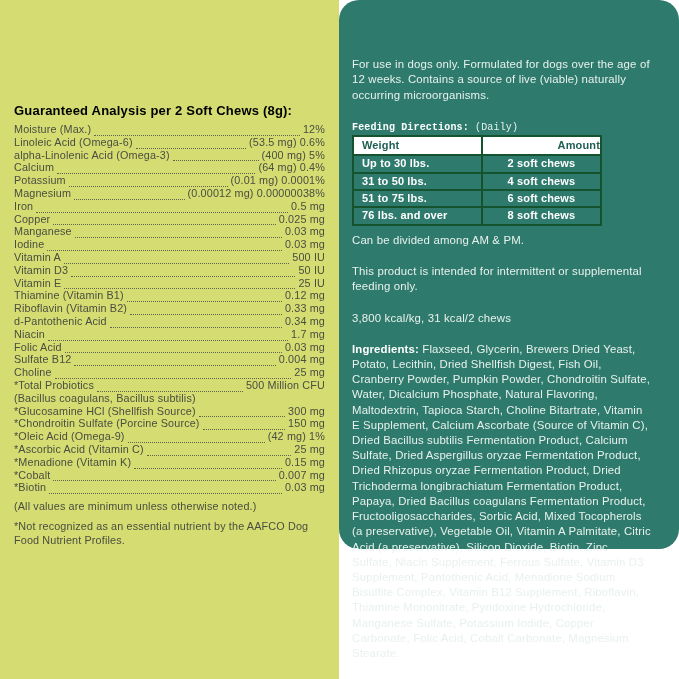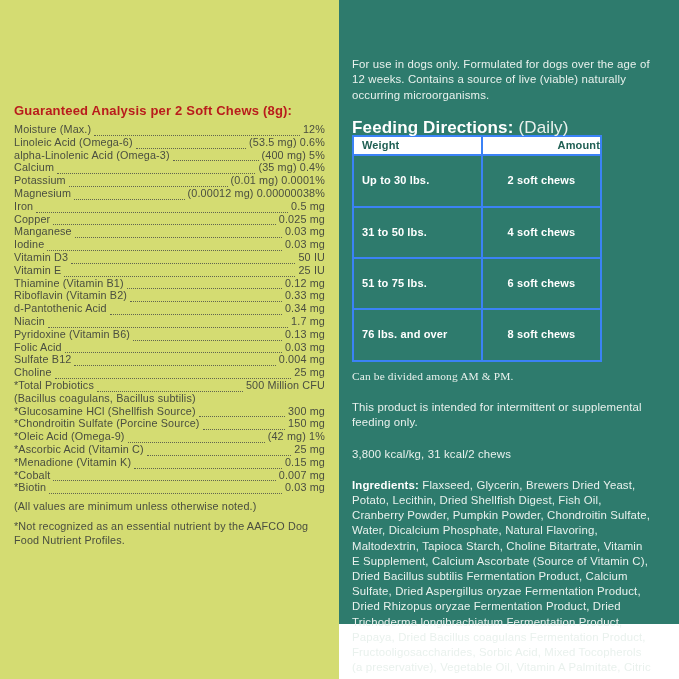--- a/index.html
+++ b/index.html
@@ -13,72 +13,72 @@
   
   .left-panel {
     width:339px; height:679px; box-sizing:border-box;
     background:#d4dc72;
     padding:103px 14px 0 14px;
     color:#4a4e40;
   }
   .ga-heading {
     margin:0 0 5px 0;
     font-size:13px; font-weight:bold; letter-spacing:0.2px;
-    color:#b91c1c;
+    color:#000000;
   }
   .ga-rows { }
   .ga-row {
     display:flex; align-items:baseline;
     font-size:10.8px; line-height:12.8px; letter-spacing:0.15px;
     white-space:nowrap;
   }
   .ga-dots {
     flex:1; min-width:6px; margin:0 3px;
     border-bottom:1.6px dotted #61654f;
     align-self:flex-end; height:3.5px;
   }
   .ga-note {
     margin:6px 0 0 0;
     font-size:10.8px; line-height:13.8px; letter-spacing:0.15px;
   }
   .ga-note + .ga-note { }
 
   
   .right-panel {
-    flex:1; height:624px; box-sizing:border-box;
+    flex:1; height:549px; box-sizing:border-box;
     background:#2e7b6d;
     padding:57px 28px 0 13px;
     color:#e9f1ed;
-    font-size:11.4px; line-height:15.3px; letter-spacing:0.15px;
+    font-size:11.4px; line-height:15.3px; letter-spacing:0.15px;border-radius:20px;
   }
   .right-panel p { margin:0; }
   .rp-intro { margin-bottom:17px !important; }
-  .fd-heading { margin:0 0 5px 0; font-size:17px; }
+  .fd-heading { margin:0 0 5px 0; font-size:10px;font-family:Liberation Mono, monospace; }
   .fd-heading b, .right-panel b { color:#ffffff; }
 
   .fd-table {
     width:250px; border-collapse:separate; border-spacing:2.5px;
-    background:#3b82f6; margin:0 0 2px 0;
+    background:#14532d; margin:0 0 2px 0;
   }
   .fd-table th {
     background:#ffffff; color:#1f5f53;
     font-size:11px; font-weight:bold;
     height:13px; padding:1px 0 1px 0;
   }
   .fd-table th:first-child { text-align:left; padding-left:8px; }
   .fd-table th:last-child  { text-align:right; }
   .fd-table td {
     background:#2e7b6d; color:#ffffff;
     font-size:11px; font-weight:bold;
-    height:14px; padding:17px 0;
+    height:14px; padding:0 0;
   }
   .fd-table td:first-child { text-align:left; padding-left:8px; width:52%; }
   .fd-table td:last-child  { text-align:center; width:48%; }
 
-  .fd-note { margin:7px 0 16px 0 !important;font-family:Liberation Serif, serif; }
+  .fd-note { margin:7px 0 16px 0 !important; }
   .rp-intermittent { margin-bottom:16px !important; }
   .cal-heading { font-weight:bold; color:#ffffff; }
   .cal-value { margin-bottom:16px !important; }
   .rp-ingredients { margin-bottom:15px !important; line-height:15.2px; }
 </style>
 </head>
 <body>
 
 <div class="label">
 
@@ -96,21 +96,21 @@
           <span>(53.5 mg) 0.6%</span>
         </div>
         <div class="ga-row">
           <span>alpha-Linolenic Acid (Omega-3)</span>
           <span class="ga-dots"></span>
           <span>(400 mg) 5%</span>
         </div>
         <div class="ga-row">
           <span>Calcium</span>
           <span class="ga-dots"></span>
-          <span>(35 mg) 0.4%</span>
+          <span>(64 mg) 0.4%</span>
         </div>
         <div class="ga-row">
           <span>Potassium</span>
           <span class="ga-dots"></span>
           <span>(0.01 mg) 0.0001%</span>
         </div>
         <div class="ga-row">
           <span>Magnesium</span>
           <span class="ga-dots"></span>
           <span>(0.00012 mg) 0.00000038%</span>
@@ -129,20 +129,25 @@
           <span>Manganese</span>
           <span class="ga-dots"></span>
           <span>0.03 mg</span>
         </div>
         <div class="ga-row">
           <span>Iodine</span>
           <span class="ga-dots"></span>
           <span>0.03 mg</span>
         </div>
         <div class="ga-row">
+          <span>Vitamin A</span>
+          <span class="ga-dots"></span>
+          <span>500 IU</span>
+        </div>
+        <div class="ga-row">
           <span>Vitamin D3</span>
           <span class="ga-dots"></span>
           <span>50 IU</span>
         </div>
         <div class="ga-row">
           <span>Vitamin E</span>
           <span class="ga-dots"></span>
           <span>25 IU</span>
         </div>
         <div class="ga-row">
@@ -157,25 +162,20 @@
         </div>
         <div class="ga-row">
           <span>d-Pantothenic Acid</span>
           <span class="ga-dots"></span>
           <span>0.34 mg</span>
         </div>
         <div class="ga-row">
           <span>Niacin</span>
           <span class="ga-dots"></span>
           <span>1.7 mg</span>
-        </div>
-        <div class="ga-row">
-          <span>Pyridoxine (Vitamin B6)</span>
-          <span class="ga-dots"></span>
-          <span>0.13 mg</span>
         </div>
         <div class="ga-row">
           <span>Folic Acid</span>
           <span class="ga-dots"></span>
           <span>0.03 mg</span>
         </div>
         <div class="ga-row">
           <span>Sulfate B12</span>
           <span class="ga-dots"></span>
           <span>0.004 mg</span>

